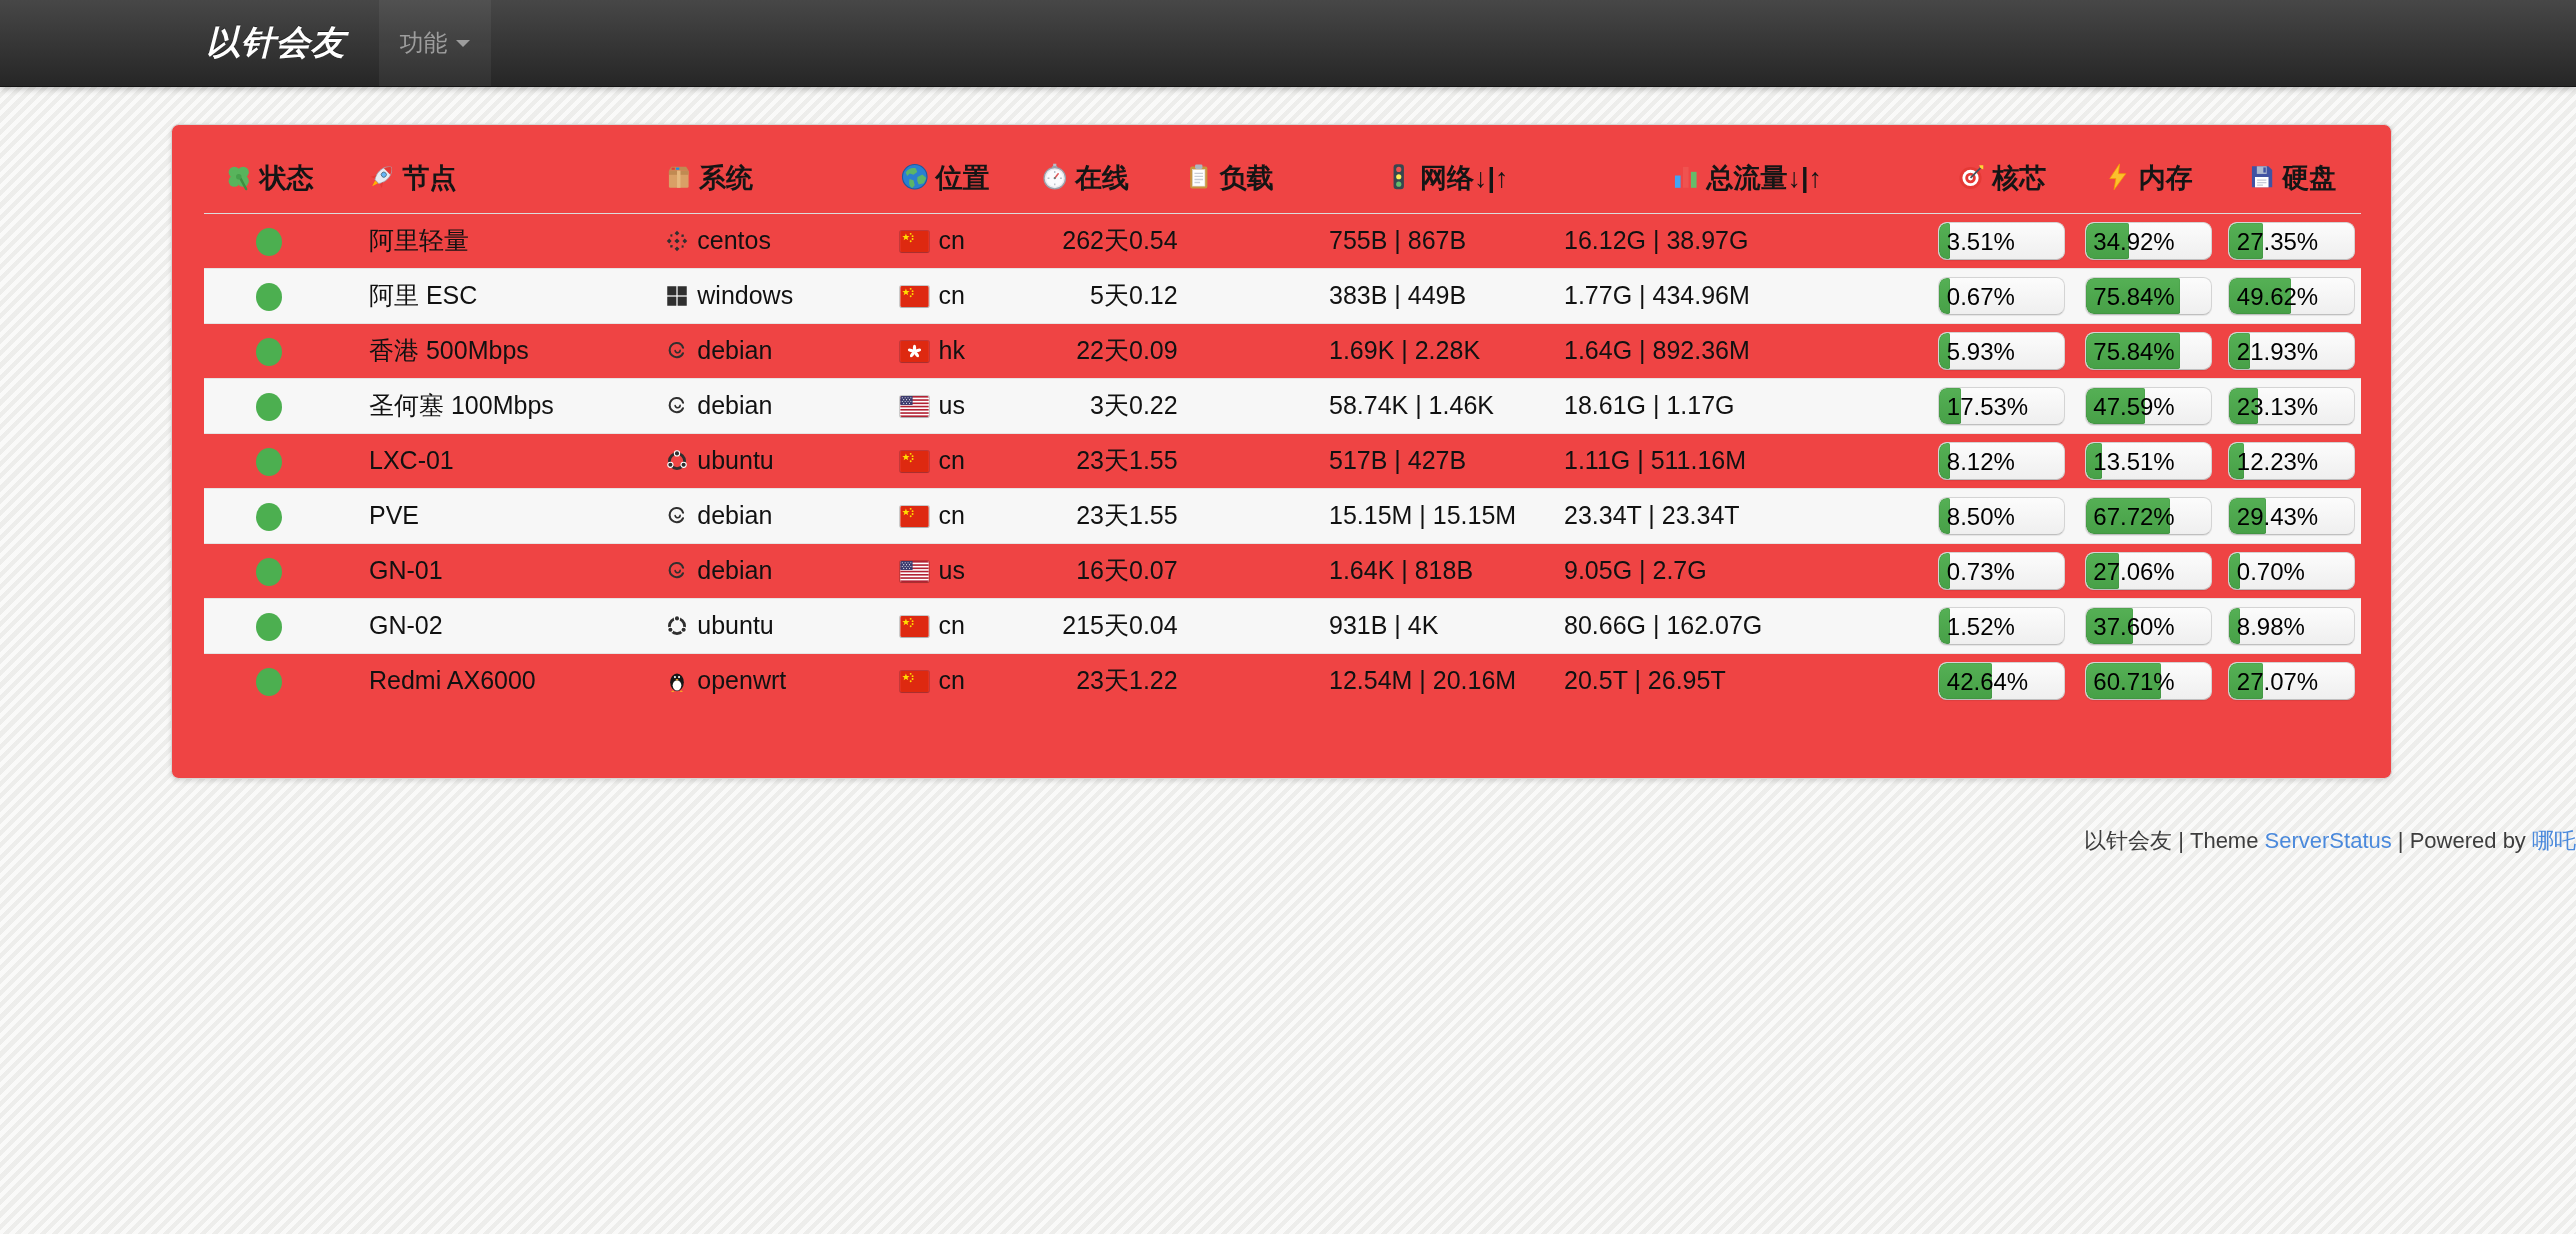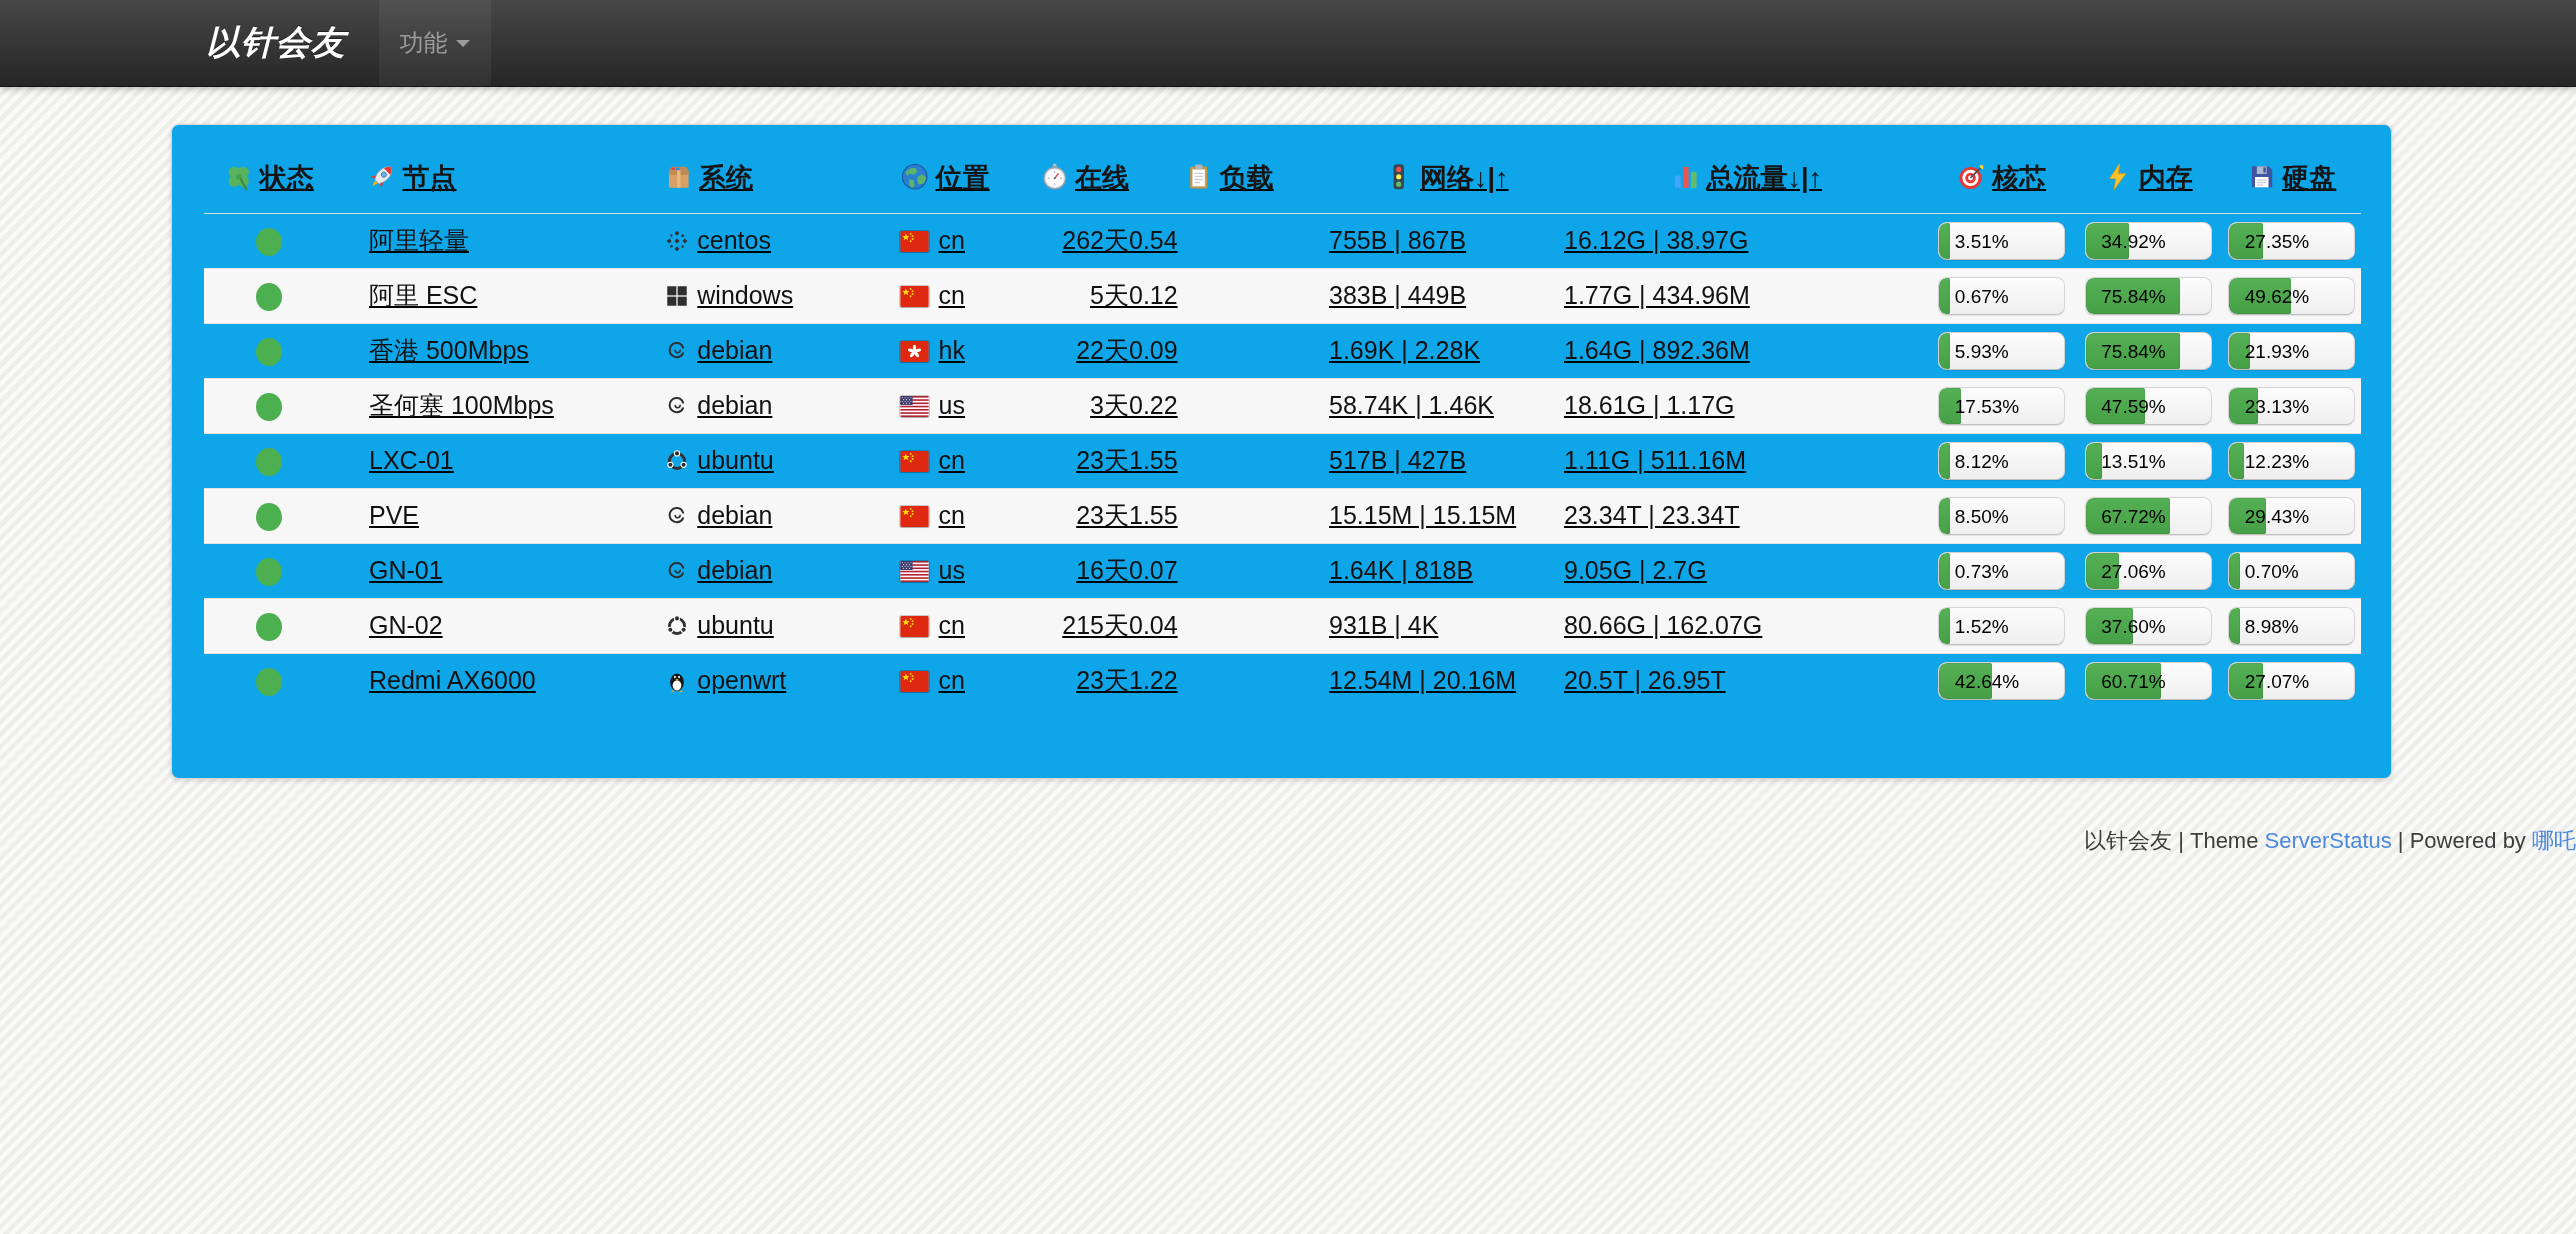--- a/index.html
+++ b/index.html
@@ -31,24 +31,23 @@
     color:#9d9d9d;font-size:24px;cursor:pointer;
   }
   .caret{
     display:inline-block;margin-left:8.7px;width:0;height:0;
     border-left:7px solid transparent;border-right:7px solid transparent;
     border-top:7.8px solid #9d9d9d;
   }
   
   .card{
     position:relative;margin:37px 0 0 171px;width:2221px;box-sizing:border-box;
-    background:#0ea5e9;border:0.9px solid #d7d7d5;border-radius:7.8px;
+    background:#ef4444;border:0.9px solid #d7d7d5;border-radius:7.8px;
     box-shadow:0 1.7px 5.2px rgba(0,0,0,.13);
     padding:22.6px 32px 70px 32px;
-    text-decoration:underline;
   }
   table{width:100%;border-collapse:collapse;table-layout:fixed;}
   col.w-status{width:130px}  col.w-node{width:326px}   col.w-system{width:226px}
   col.w-location{width:130px}col.w-uptime{width:113px} col.w-load{width:200px}
   col.w-network{width:235px} col.w-traffic{width:365px}
   col.w-cpu{width:145px}     col.w-memory{width:148px} col.w-disk{width:139px}
 
   th{
     font-size:27px;font-weight:bold;color:#151515;white-space:nowrap;
     padding:12px 0 17.4px 0;border-bottom:1.7px solid #dcdcdc;text-align:center;
@@ -82,21 +81,21 @@
     border:0.9px solid #d4d4d4;border-bottom-color:#bfbfbf;
     box-shadow:0 0.9px 0.9px rgba(0,0,0,.08);
     box-sizing:border-box;
   }
   .bar .fill{
     position:absolute;left:0;top:0;bottom:0;min-width:11.3px;
     background:linear-gradient(#55b055,#47a047);
     border-radius:7.8px 1.7px 1.7px 7.8px;
     box-shadow:inset 0 0 0 0.9px rgba(0,0,0,.06);
   }
-  .bar .pct{position:absolute;left:7.8px;top:0;line-height:37px;font-size:19px;color:#000;margin-left:8px;}
+  .bar .pct{position:absolute;left:7.8px;top:0;line-height:37px;font-size:24px;color:#000;}
 
   
   .footer{margin-top:47px;text-align:right;color:#3d3d3d;font-size:22px;margin-left:36px;}
   .footer a{color:#4a89dc;text-decoration:none;cursor:pointer;}
   .visits{margin-top:21px;font-size:21px;color:#333;}
   .hidden-defs{position:absolute;width:0;height:0;overflow:hidden;}
 </style>
 </head>
 <body>
 

